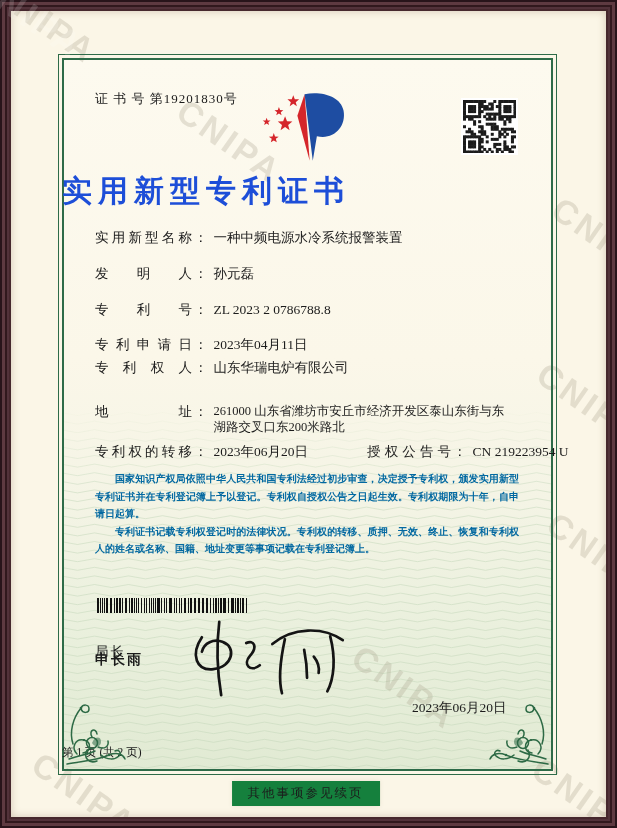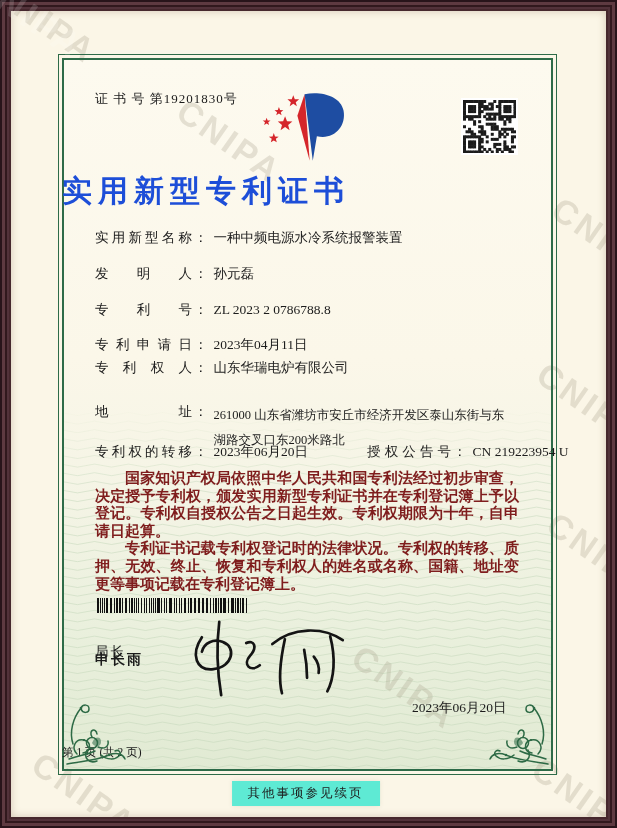--- a/index.html
+++ b/index.html
@@ -29,37 +29,37 @@
   .content>*{position:absolute;}
   .cert-no{left:33px;top:32px;font-size:13px;letter-spacing:1px;}
   .logo{left:186px;top:31px;width:108px;height:80px;}
   .qr{left:399px;top:40px;width:53px;height:53px;background:#fff;padding:2px;}
   .title{top:113px;width:100%;text-align:left;font-size:30px;font-weight:700;
          letter-spacing:6px;color:#1d4ed8;}
   .frow{left:33px;font-size:13.5px;white-space:nowrap;}
   .flabel{display:inline-block;width:97px;text-align:justify;text-align-last:justify;}
   .fcolon{display:inline-block;margin:0 6px 0 2px;}
   .addr-val{display:inline-block;width:296px;white-space:normal;vertical-align:top;
-            font-size:12.5px;line-height:25px;}
+            font-size:12.5px;line-height:16px;}
   .pair2{position:absolute;left:272px;top:0;white-space:nowrap;}
   .flabel2{display:inline-block;width:84px;text-align:justify;text-align-last:justify;}
-  .paras{left:33px;right:34px;top:412px;font-size:15px;line-height:17.6px;
-         text-align:justify;font-weight:700;color:#7f1d1d;}
+  .paras{left:33px;right:34px;top:412px;font-size:10px;line-height:17.6px;
+         text-align:justify;font-weight:700;color:#0369a1;}
   .paras p{margin:0;text-indent:2em;}
   .barcode{left:35px;top:540px;}
   .dtitle{left:33px;top:585px;font-size:13.5px;letter-spacing:2px;text-align:center;}
   .dname{left:33px;top:593px;font-size:14px;letter-spacing:2px;font-weight:bold;}
   .sig{left:118px;top:560px;}
   .idate{left:350px;top:641px;font-size:13.5px;}
   .pagenum{top:687px;width:100%;text-align:left;font-size:11.5px;}
   .orn{bottom:3px;width:70px;height:70px;}
   .orn-left{left:3px;}
   .orn-right{right:3px;transform:scaleX(-1);}
   .tab{position:absolute;left:50%;top:770px;transform:translateX(-52%);
-       background:#5eead4;padding:4px 16px;font-size:12.5px;letter-spacing:2px;
+       background:#15803d;padding:4px 16px;font-size:12.5px;letter-spacing:2px;
        box-shadow:0 0 5px rgba(90,70,40,.12);z-index:7;}
 </style>
 </head>
 <body>
 
 <div class="stage">
   <div class="frame"></div>
   <span class="wm-frame" style="left:-34px;top:-6px;">CNIPA</span>
 
   <div class="paper">

